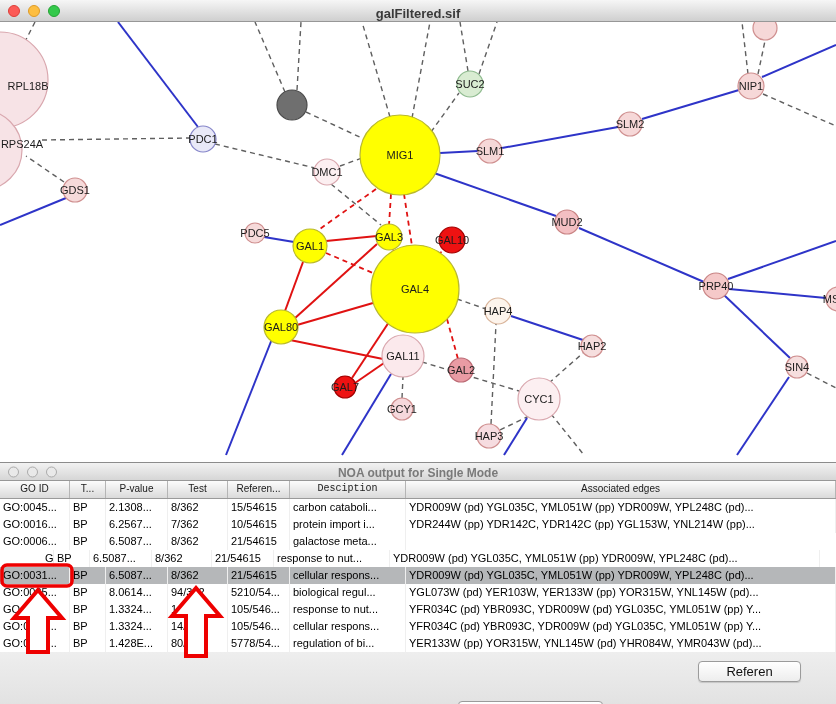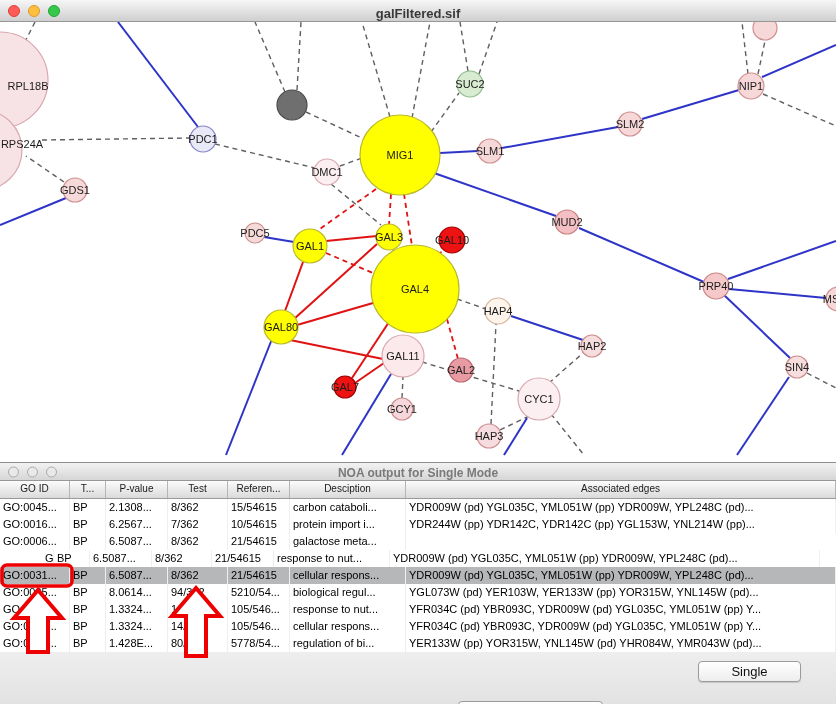--- a/index.html
+++ b/index.html
@@ -245,21 +245,21 @@
       </div>
       <div class="title">NOA output for Single Mode</div>
     </div>
 
     <div class="thead">
         <div class="th" style="width: 70px;">GO ID</div>
         <div class="th" style="width: 36px;">T...</div>
         <div class="th" style="width: 62px;">P-value</div>
         <div class="th" style="width: 60px;">Test</div>
         <div class="th" style="width: 62px;">Referen...</div>
-        <div class="th" style="width: 116px;">Desciption</div>
+        <div class="th" style="width: 116px; font-family: Liberation Mono, monospace;">Desciption</div>
         <div class="th" style="width: 430px;">Associated edges</div>
       </div>
     <div class="tbody">
         <div class="tr">
           <div class="td" style="width: 70px;">GO:0045...</div>
           <div class="td" style="width: 36px;">BP</div>
           <div class="td" style="width: 62px;">2.1308...</div>
           <div class="td" style="width: 60px;">8/362</div>
           <div class="td" style="width: 62px;">15/54615</div>
           <div class="td" style="width: 116px;">carbon cataboli...</div>
@@ -333,21 +333,21 @@
           <div class="td" style="width: 62px;">1.428E...</div>
           <div class="td" style="width: 60px;">80/362</div>
           <div class="td" style="width: 62px;">5778/54...</div>
           <div class="td" style="width: 116px;">regulation of bi...</div>
           <div class="td" style="width: 430px;">YER133W (pp) YOR315W, YNL145W (pd) YHR084W, YMR043W (pd)...</div>
         </div>
       </div>
 
     <div class="footer">
       <button class="btn save">Save</button>
-      <button class="btn cancel">Single</button>
+      <button class="btn cancel">Referen</button>
     </div>
   </section>
 
   <svg id="anno-overlay" viewBox="0 0 836 704">
     <rect class="anno" x="2" y="565" width="70" height="21" rx="5" fill="none" stroke-width="3.5" stroke="#ee0000"></rect>
     <polygon class="anno" points="38,590 62,618 48,618 48,652 28,652 28,618 14,618" fill="#ffffff" stroke-width="4" stroke-linejoin="miter" stroke="#ee0000"></polygon>
     <polygon class="anno" points="196,588 220,616 206,616 206,656 186,656 186,616 172,616" fill="#ffffff" stroke-width="4" stroke-linejoin="miter" stroke="#ee0000"></polygon>
   </svg>
 
 </div>

